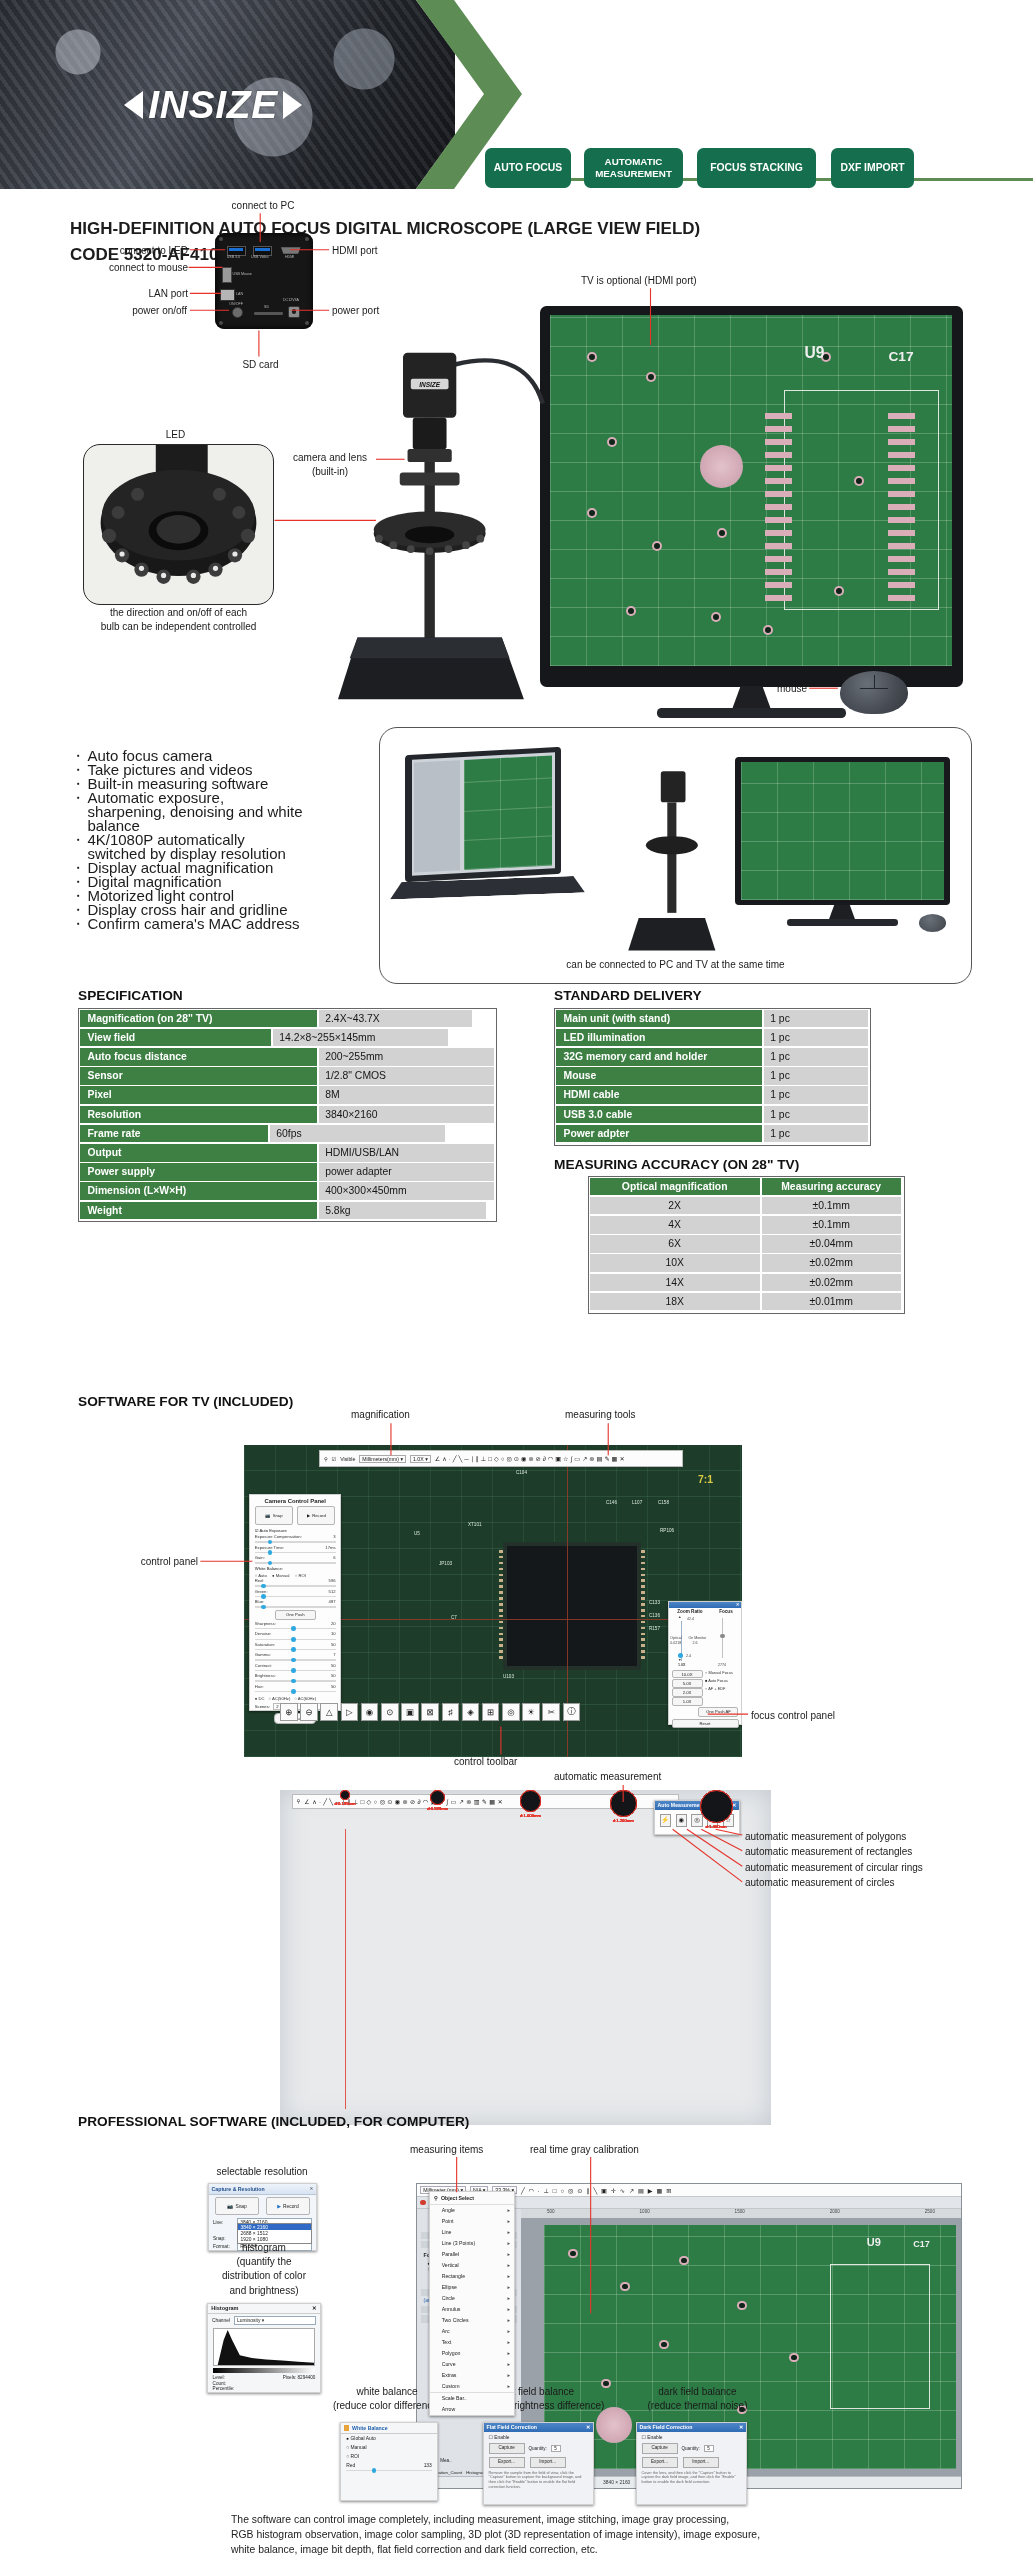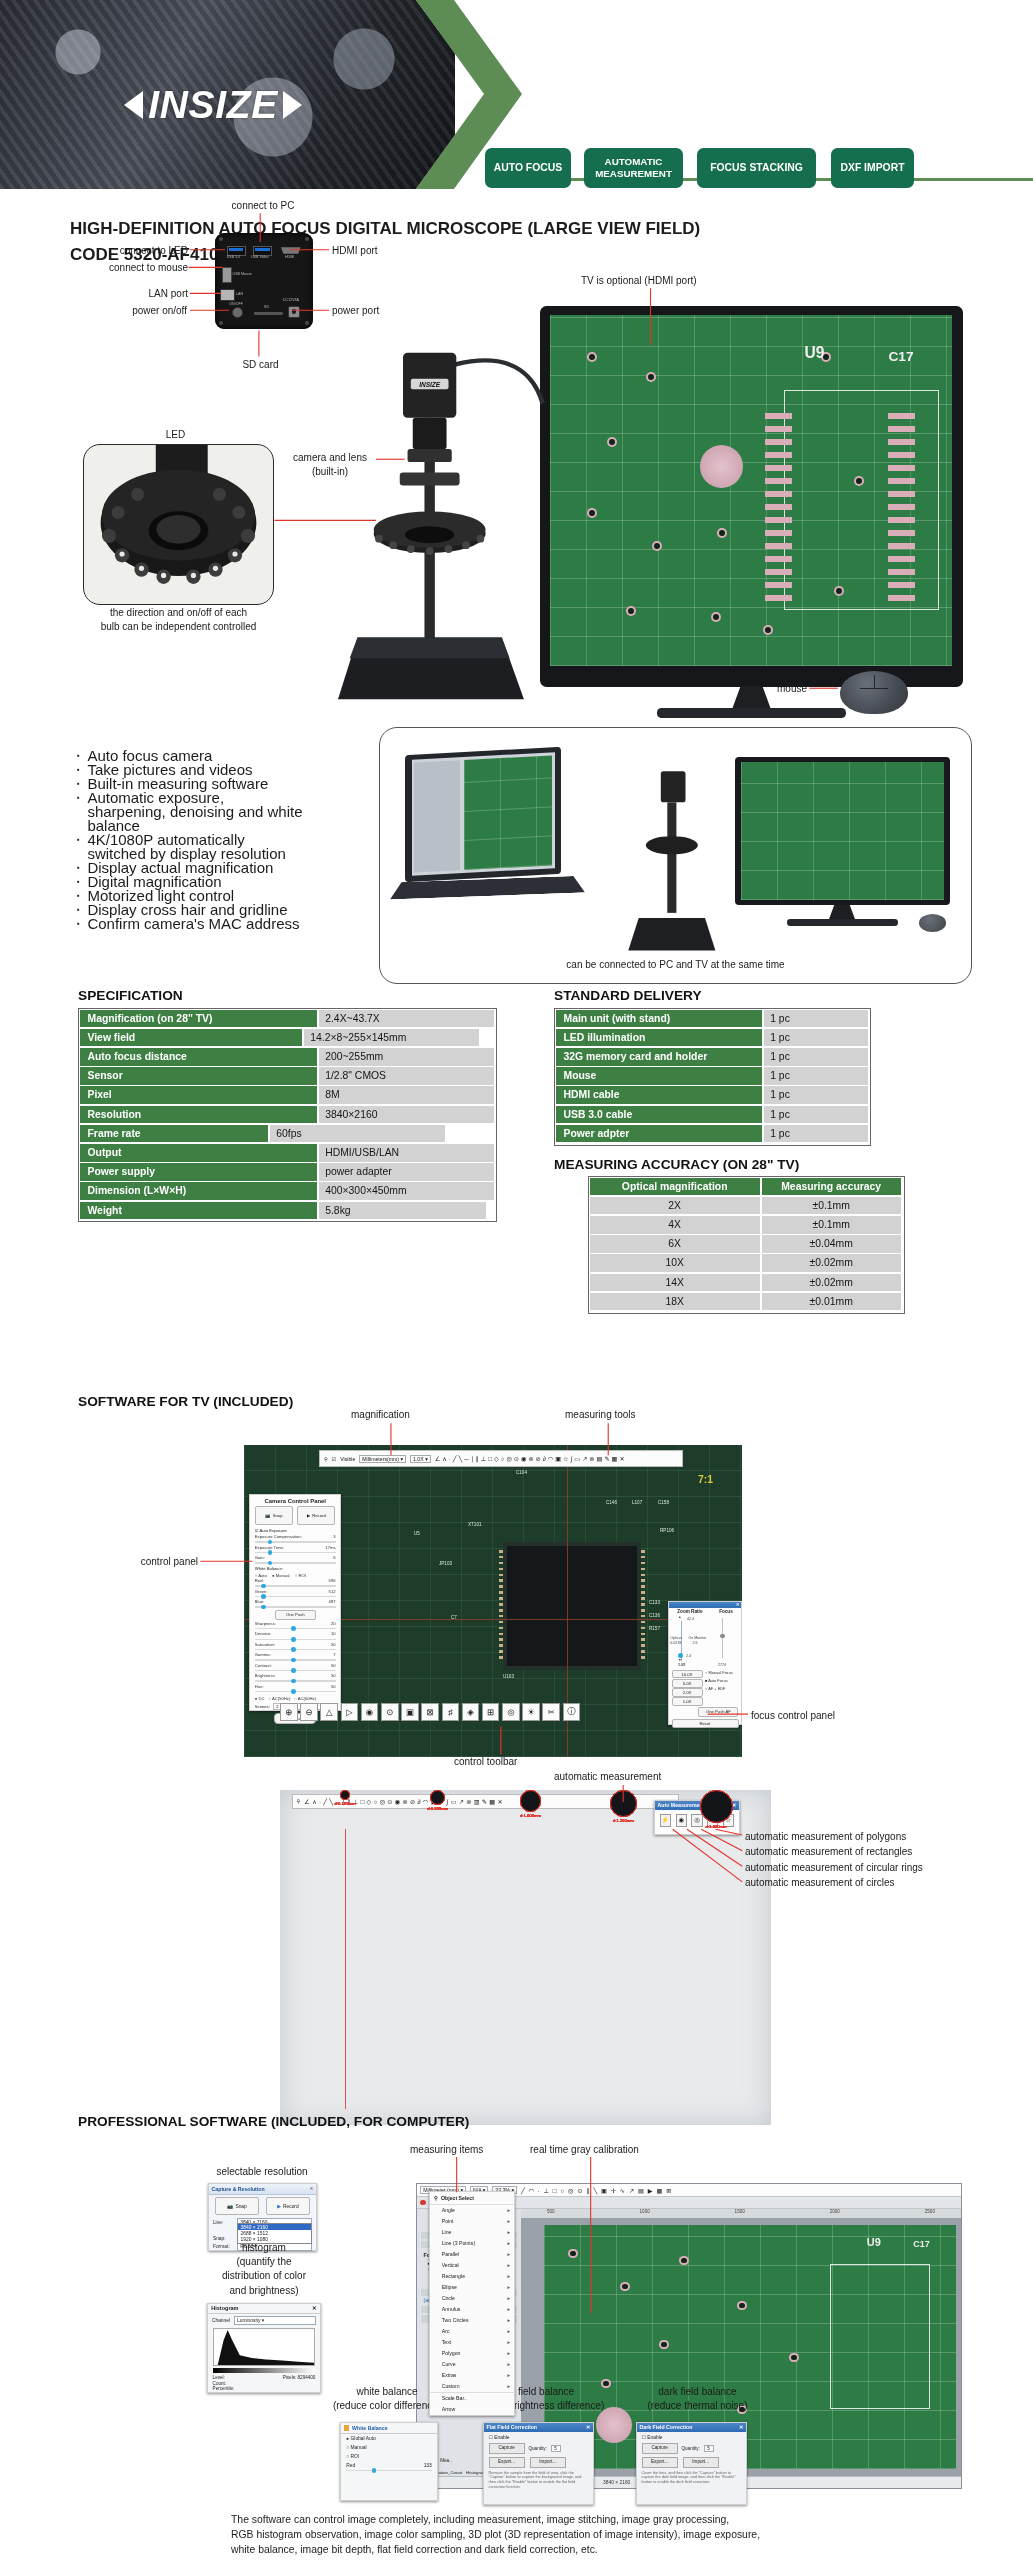--- a/index.html
+++ b/index.html
@@ -273,25 +273,25 @@
     <div style="position:absolute;left:407px;top:191px;width:111px;height:6.5px;background:#24272b;border-radius:3.3px;"></div>
     <div style="position:absolute;left:539px;top:186px;width:27px;height:17.6px;border-radius:50%;background:radial-gradient(circle at 40% 30%,#6a7078,#3d4248);"></div>
     <div class="lbl" style="position:absolute;left:0;right:0;bottom:11.7px;text-align:center;">can be connected to PC and TV at the same time</div>
   </div>
 
   <div class="a sec-h" style="left:78px;top:988px;">SPECIFICATION</div>
   <div class="a tbl tbl-border" style="left:78px;top:1008px;width:416px;">
 
       <div class="trow">
         <div class="cl" style="width:237px;">Magnification (on 28" TV)</div>
-        <div class="cv" style="width:175px;">2.4X~43.7X</div>
-      </div>
-
-      <div class="trow">
-        <div class="cl" style="width:222px;">View field</div>
+        <div class="cv" style="width:153px;">2.4X~43.7X</div>
+      </div>
+
+      <div class="trow">
+        <div class="cl" style="width:191px;">View field</div>
         <div class="cv" style="width:175px;">14.2×8~255×145mm</div>
       </div>
 
       <div class="trow">
         <div class="cl" style="width:237px;">Auto focus distance</div>
         <div class="cv" style="width:175px;">200~255mm</div>
       </div>
 
       <div class="trow">
         <div class="cl" style="width:237px;">Sensor</div>

